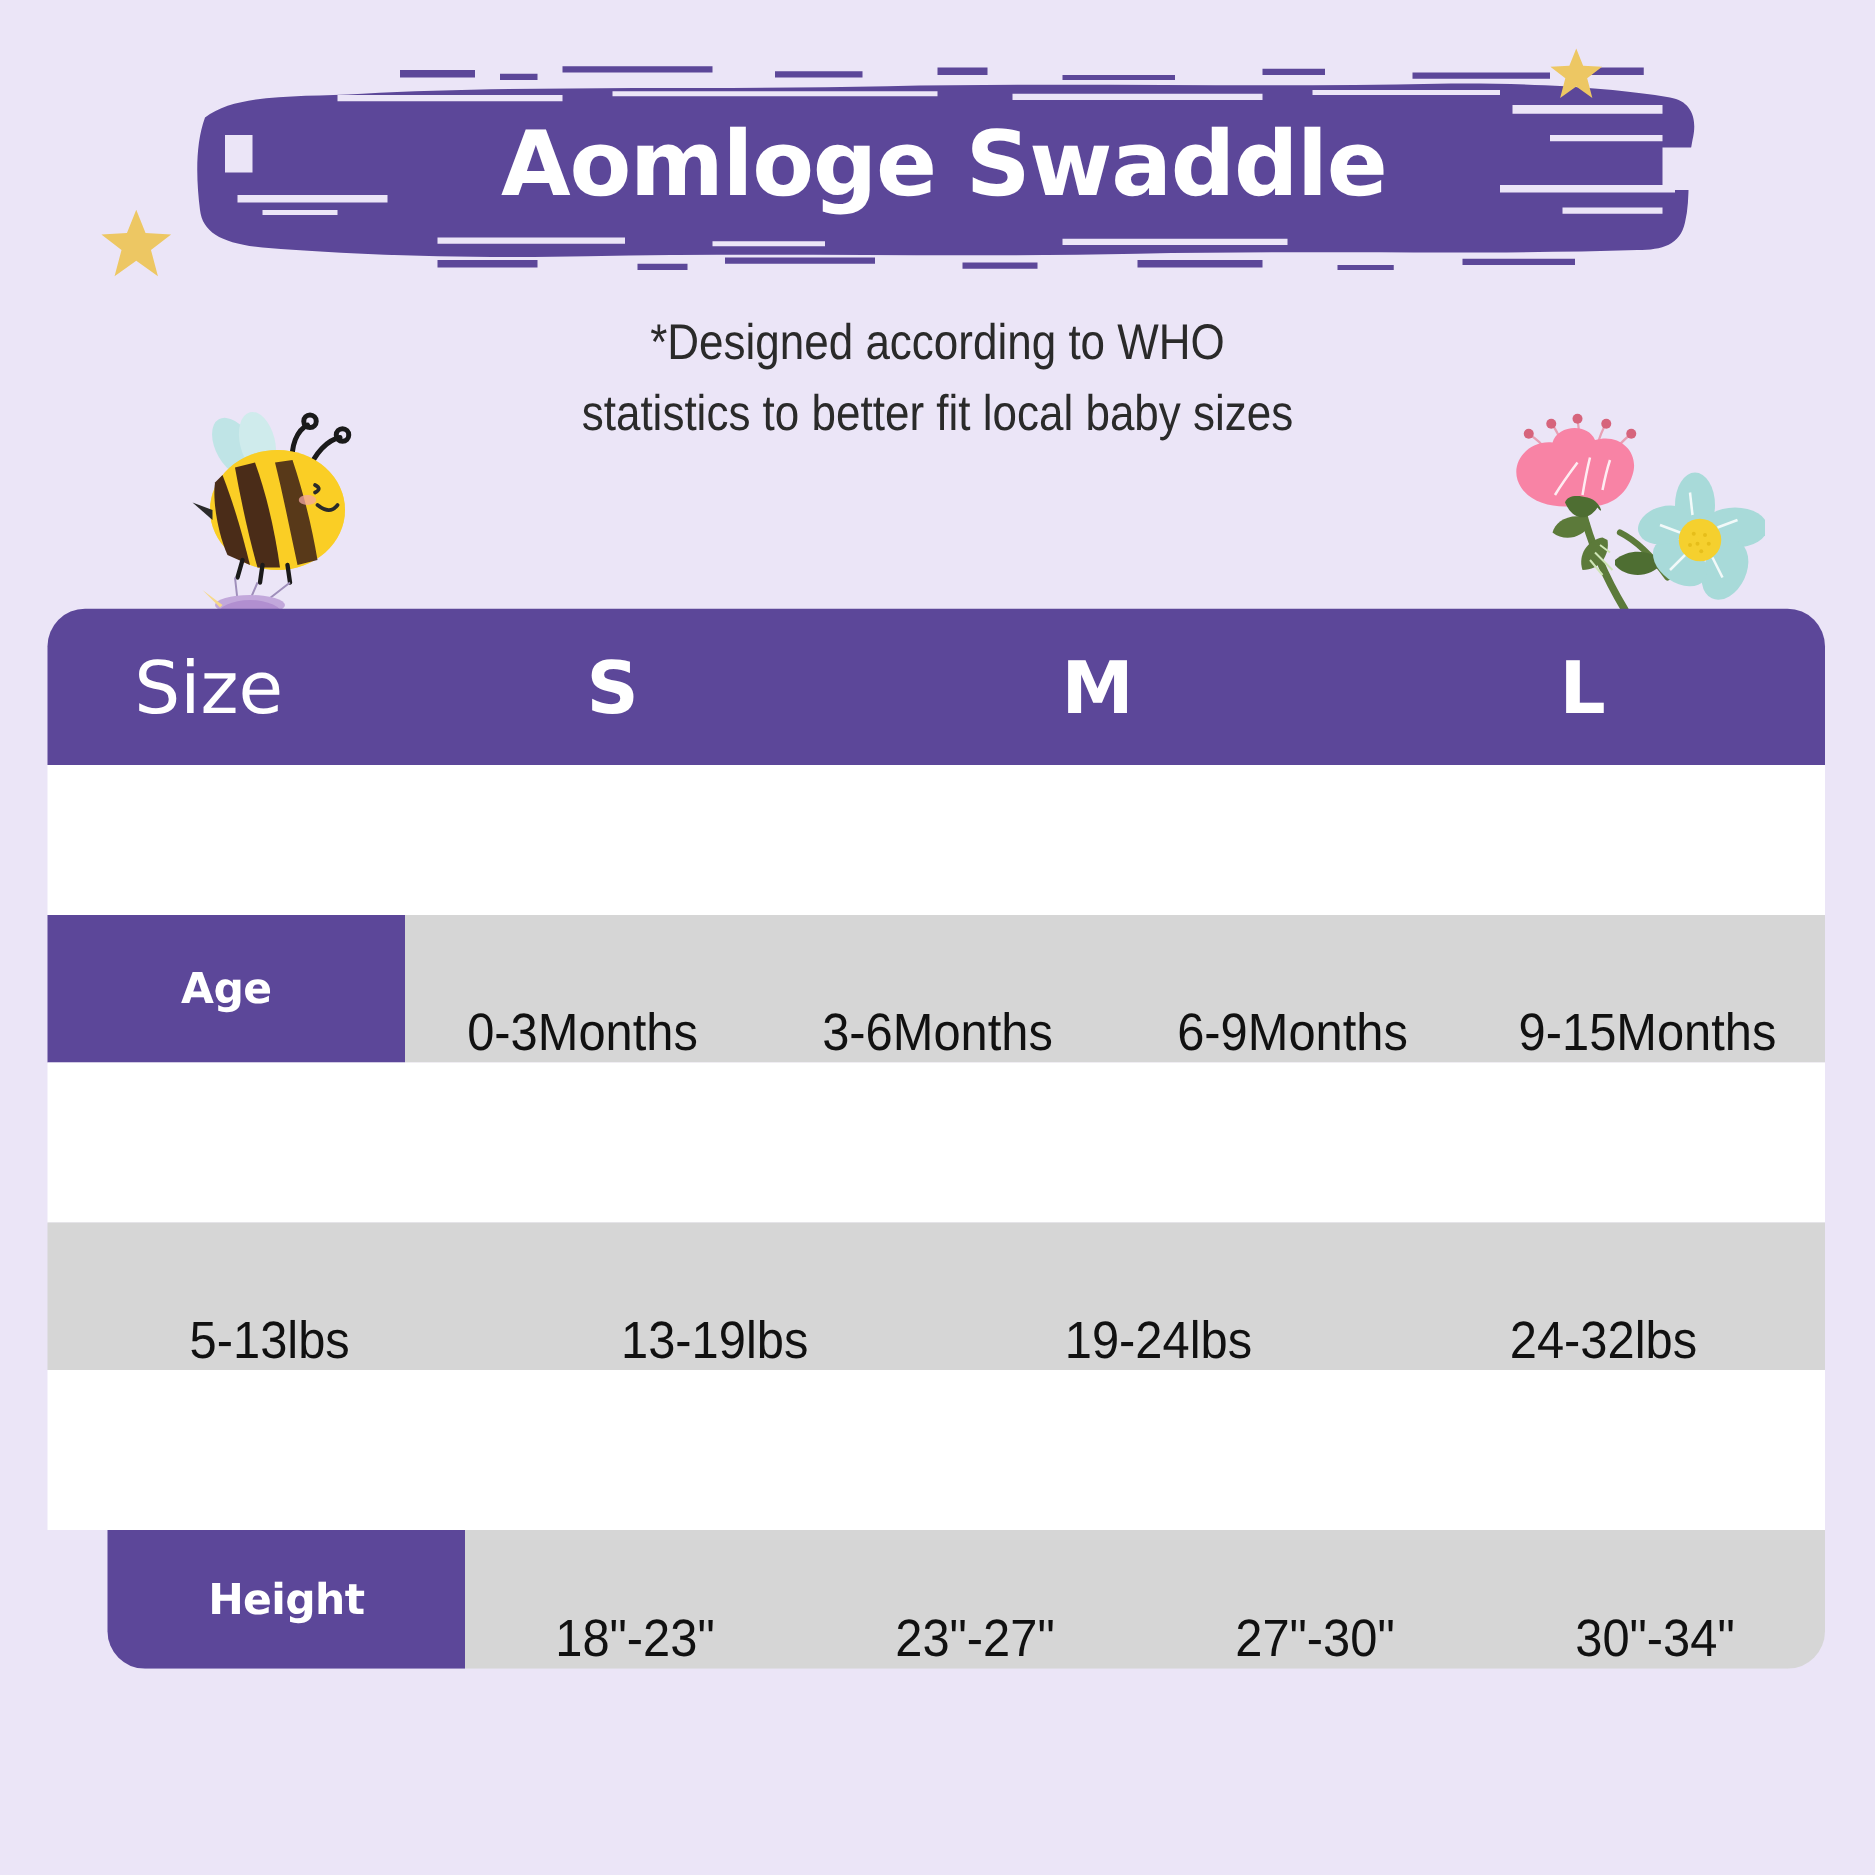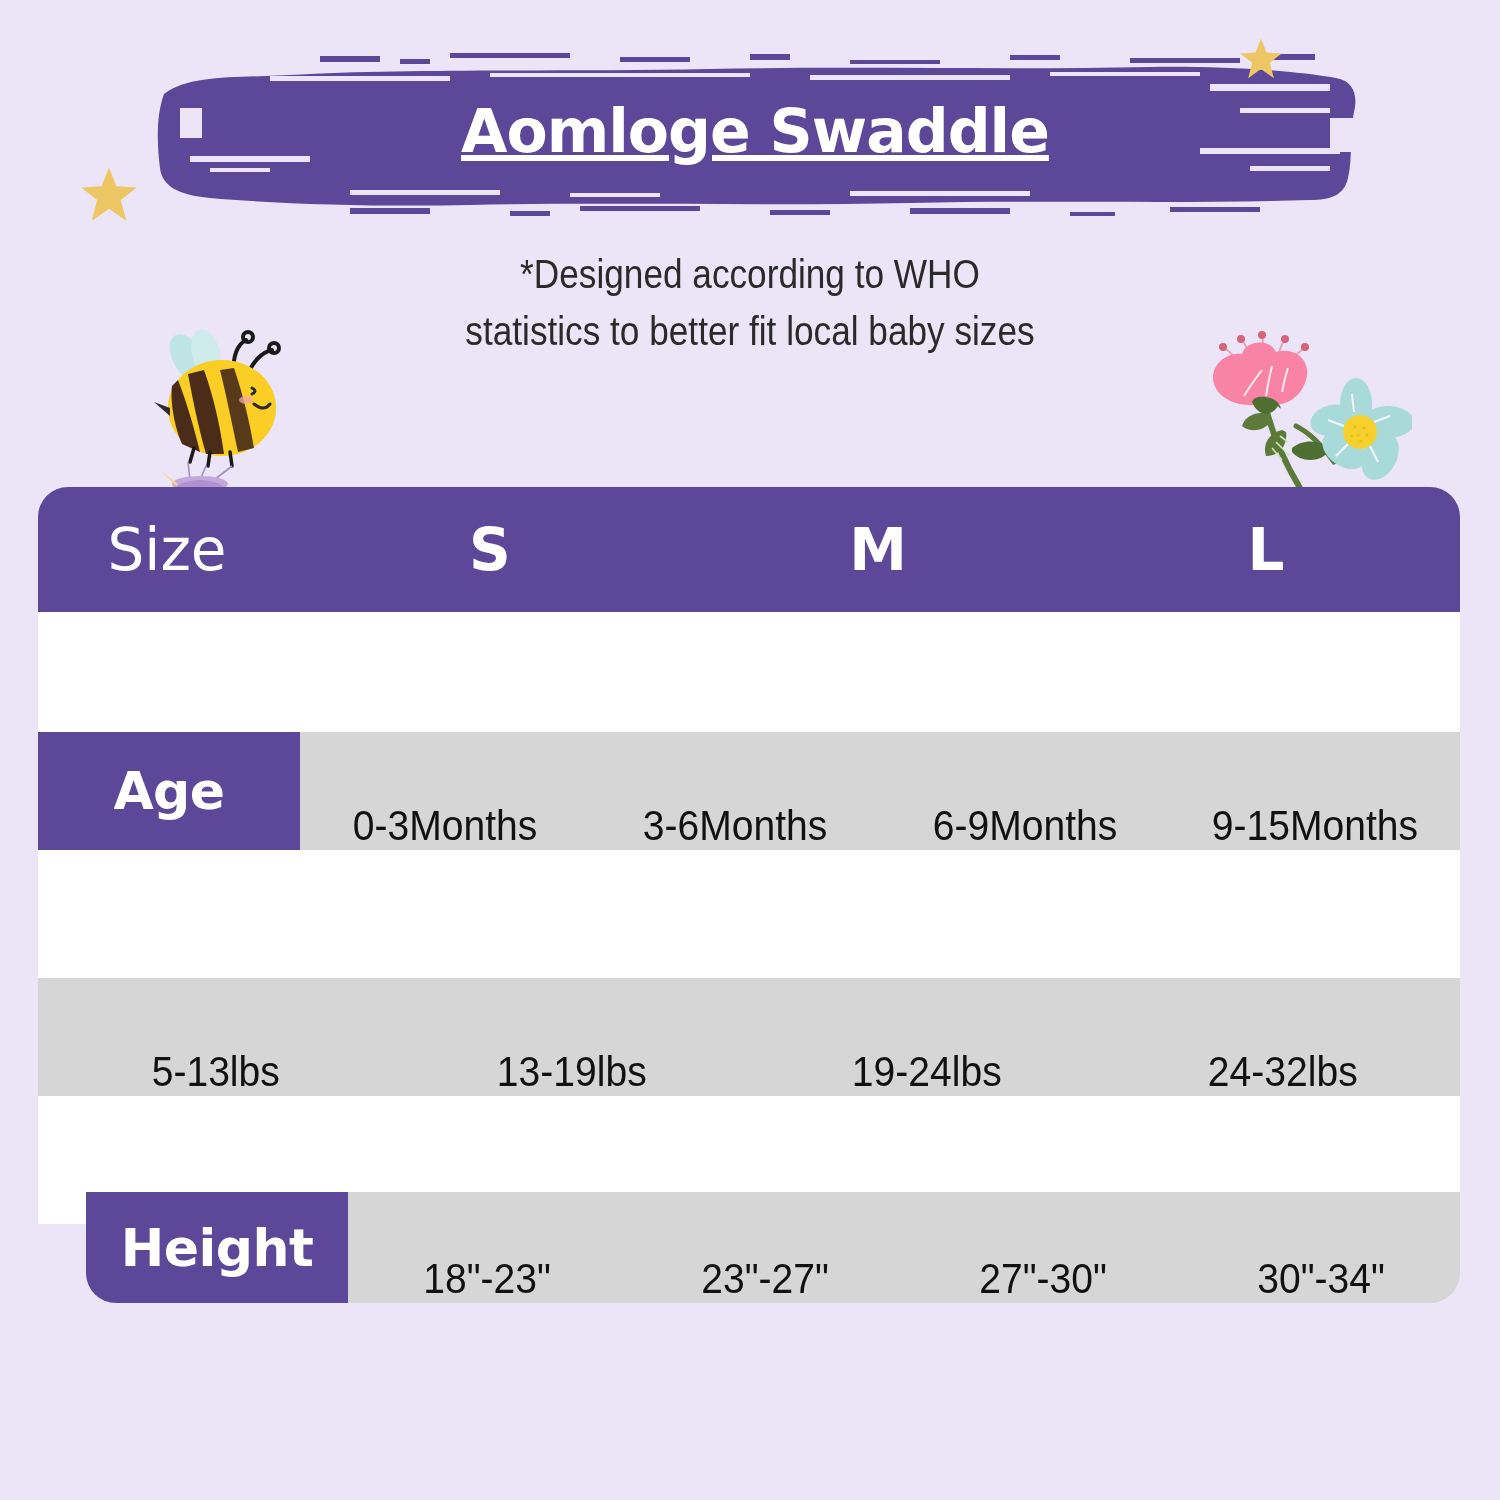--- a/index.html
+++ b/index.html
@@ -31,27 +31,26 @@
   #page-title {
     position: absolute;
     left: 0;
     top: 0;
     width: 100%;
     height: 100%;
     display: flex;
     align-items: center;
     justify-content: center;
     color: #FFFFFF;
-    font-size: 60px;
+    font-size: 72px;
     font-weight: bold;
     letter-spacing: -1px;
     font-family: "DejaVu Sans", sans-serif;
     text-align: center;
     padding-bottom: 4px;
-    text-decoration: underline;
   }
 
   
   .star-deco { position: absolute; }
   #star-left { left: 78px; top: 164px; width: 62px; height: 62px; }
   #star-topright { left: 1238px; top: 36px; width: 46px; height: 46px; }
 
   
   #subtitle {
     position: absolute;
@@ -96,27 +95,27 @@
   .hdr-row {
     top: 0;
     height: 125px;
     background: #5C4799;
     border-radius: 30px 30px 0 0;
     align-items: center;
   }
   .spacer-row { background: #FFFFFF; }
   .data-row { height: 118px; align-items: stretch; }
   .data-row .lbl {
-    width: 262px;
+    width: 286px;
     background: #5C4799;
     display: flex;
     align-items: center;
     justify-content: center;
     color: #FFFFFF;
-    font-size: 52px;
+    font-size: 34px;
     font-weight: bold;
     font-family: "DejaVu Sans", sans-serif;
     letter-spacing: -0.5px;
   }
   .data-row .cells {
     flex: 1;
     background: #D6D6D6;
     display: flex;
     align-items: flex-end;
   }
@@ -326,21 +325,21 @@
     <div class="cells">
       <div class="cell">5-13lbs</div>
       <div class="cell">13-19lbs</div>
       <div class="cell">19-24lbs</div>
       <div class="cell">24-32lbs</div>
     </div>
   </div>
 
   <div class="trow spacer-row" style="top:609px;height:128px;"></div>
 
-  <div class="trow data-row" id="row-height" style="top:705px;height:111px;padding-left:48px;">
+  <div class="trow data-row" id="row-height" style="top:737px;height:111px;padding-left:48px;">
     <div class="lbl">Height</div>
     <div class="cells">
       <div class="cell">18"-23"</div>
       <div class="cell">23"-27"</div>
       <div class="cell">27"-30"</div>
       <div class="cell">30"-34"</div>
     </div>
   </div>
 
 </div>

